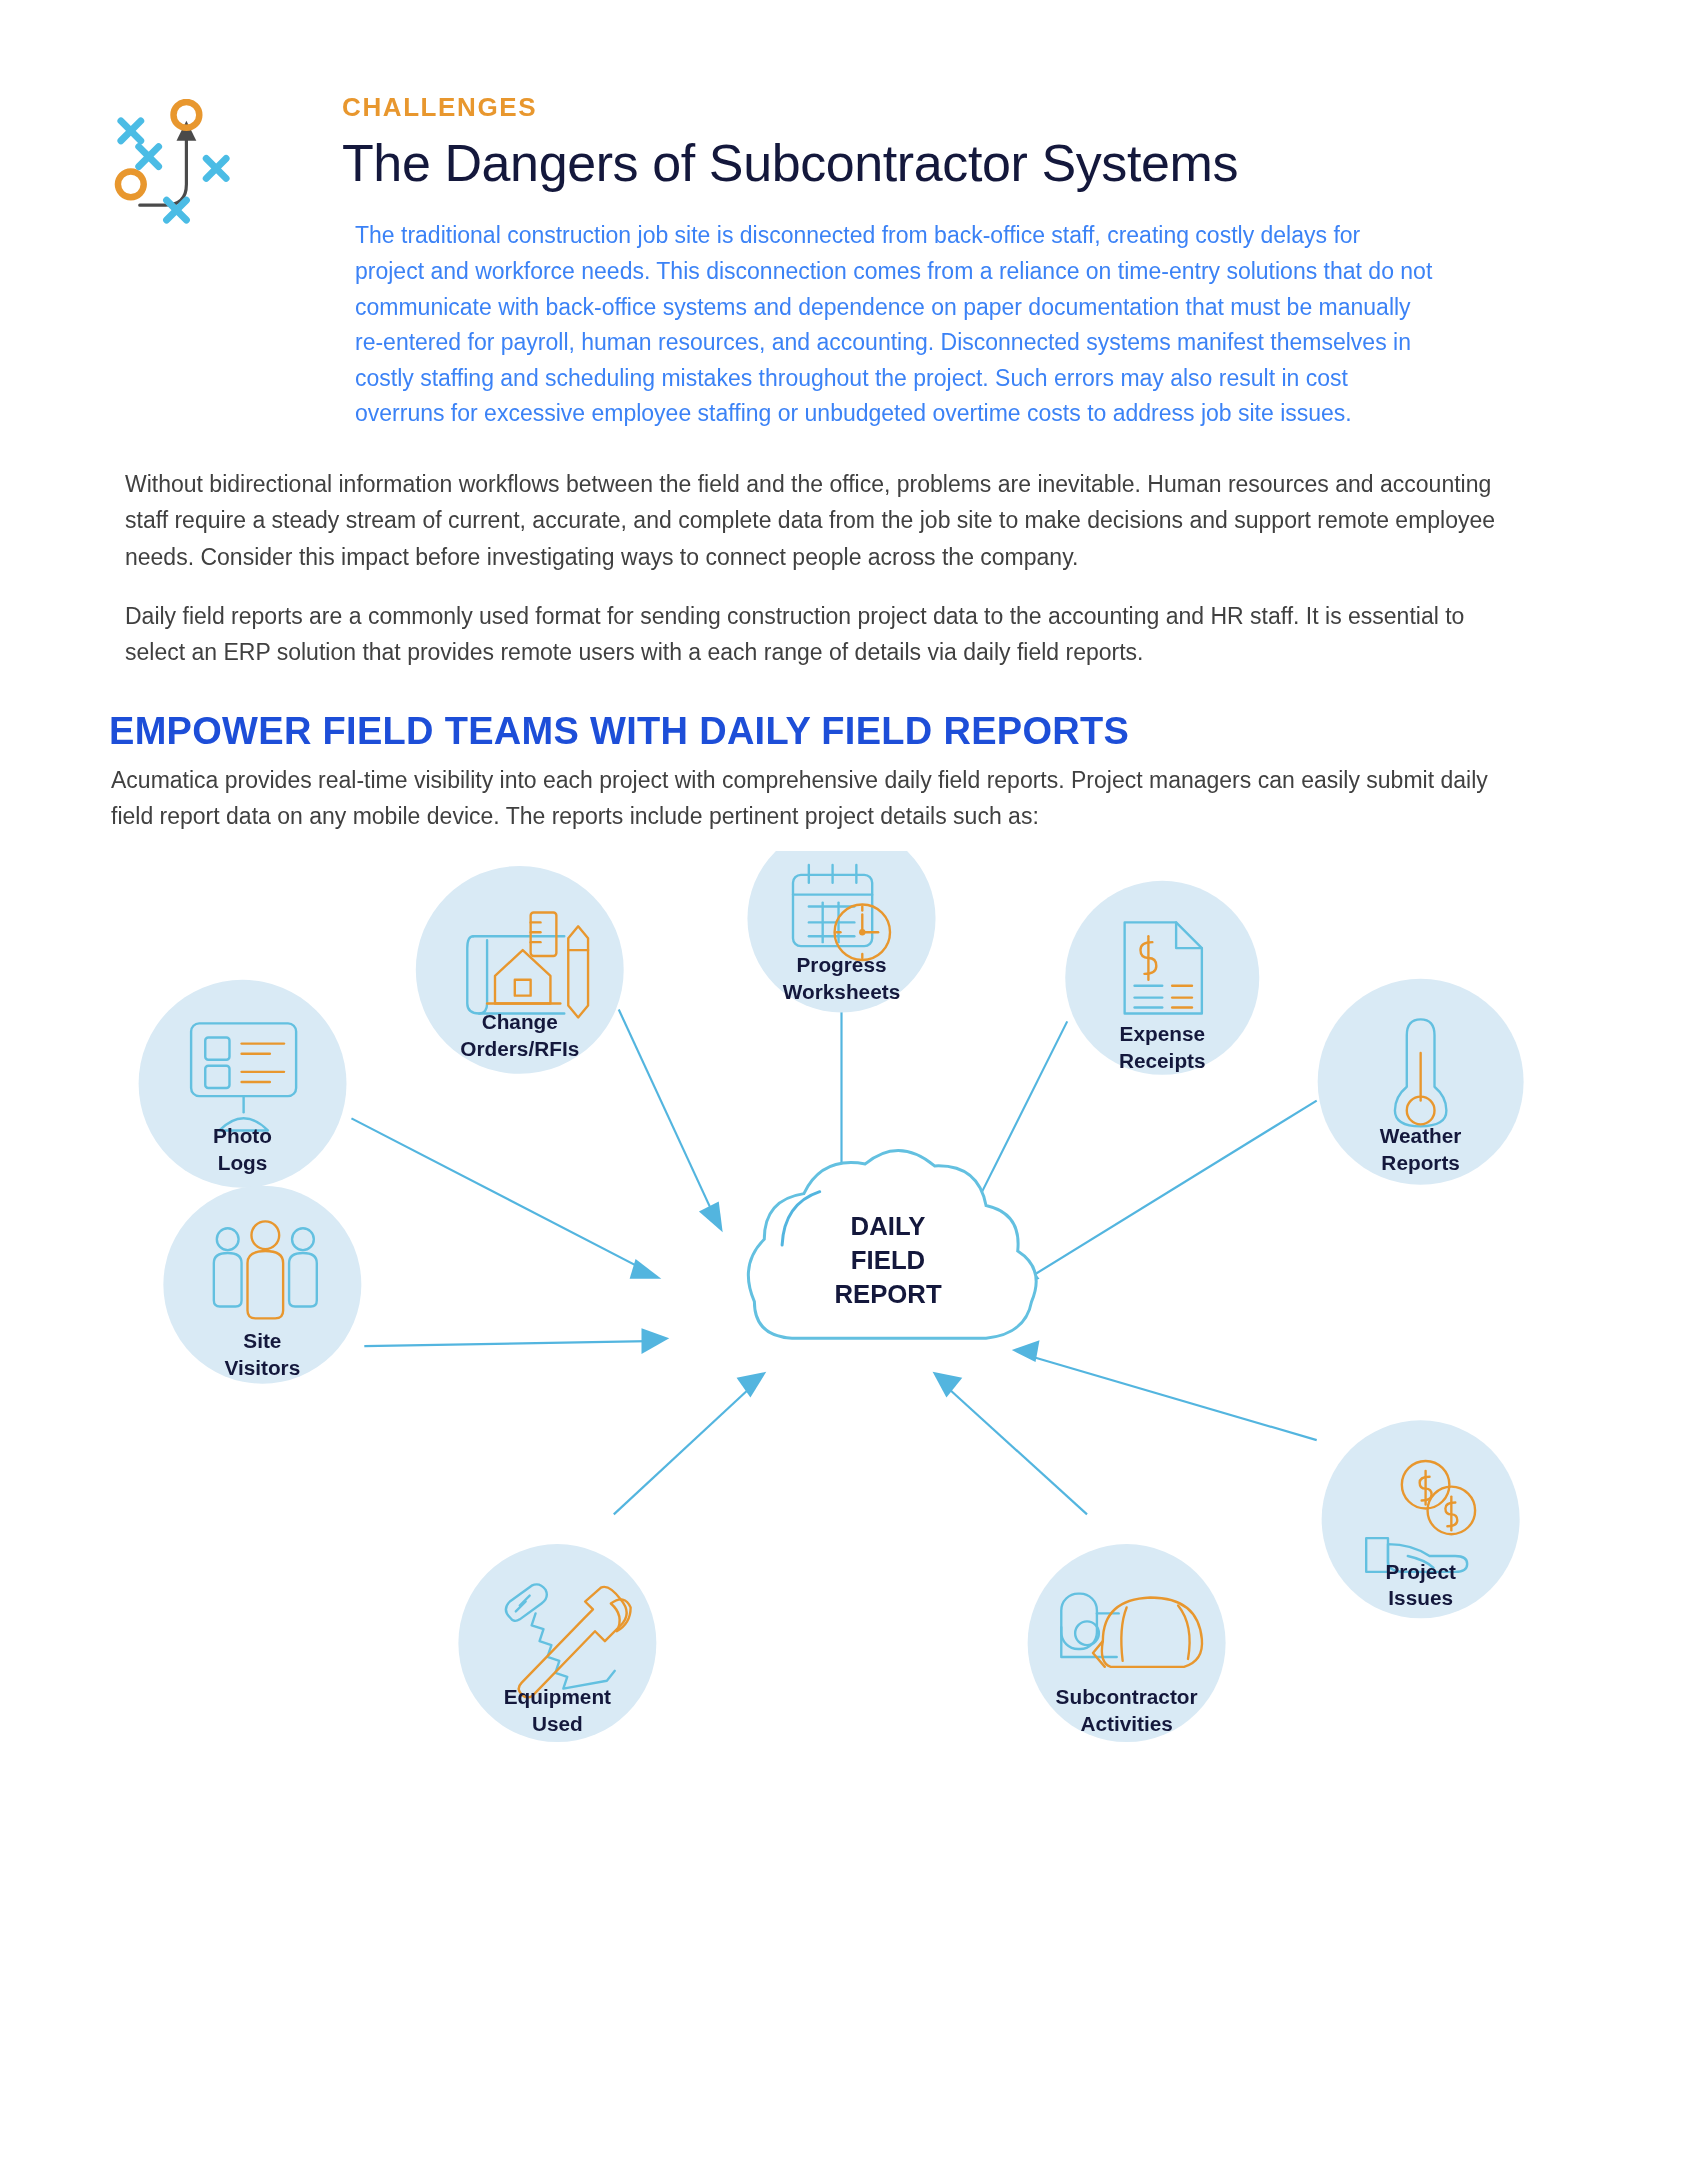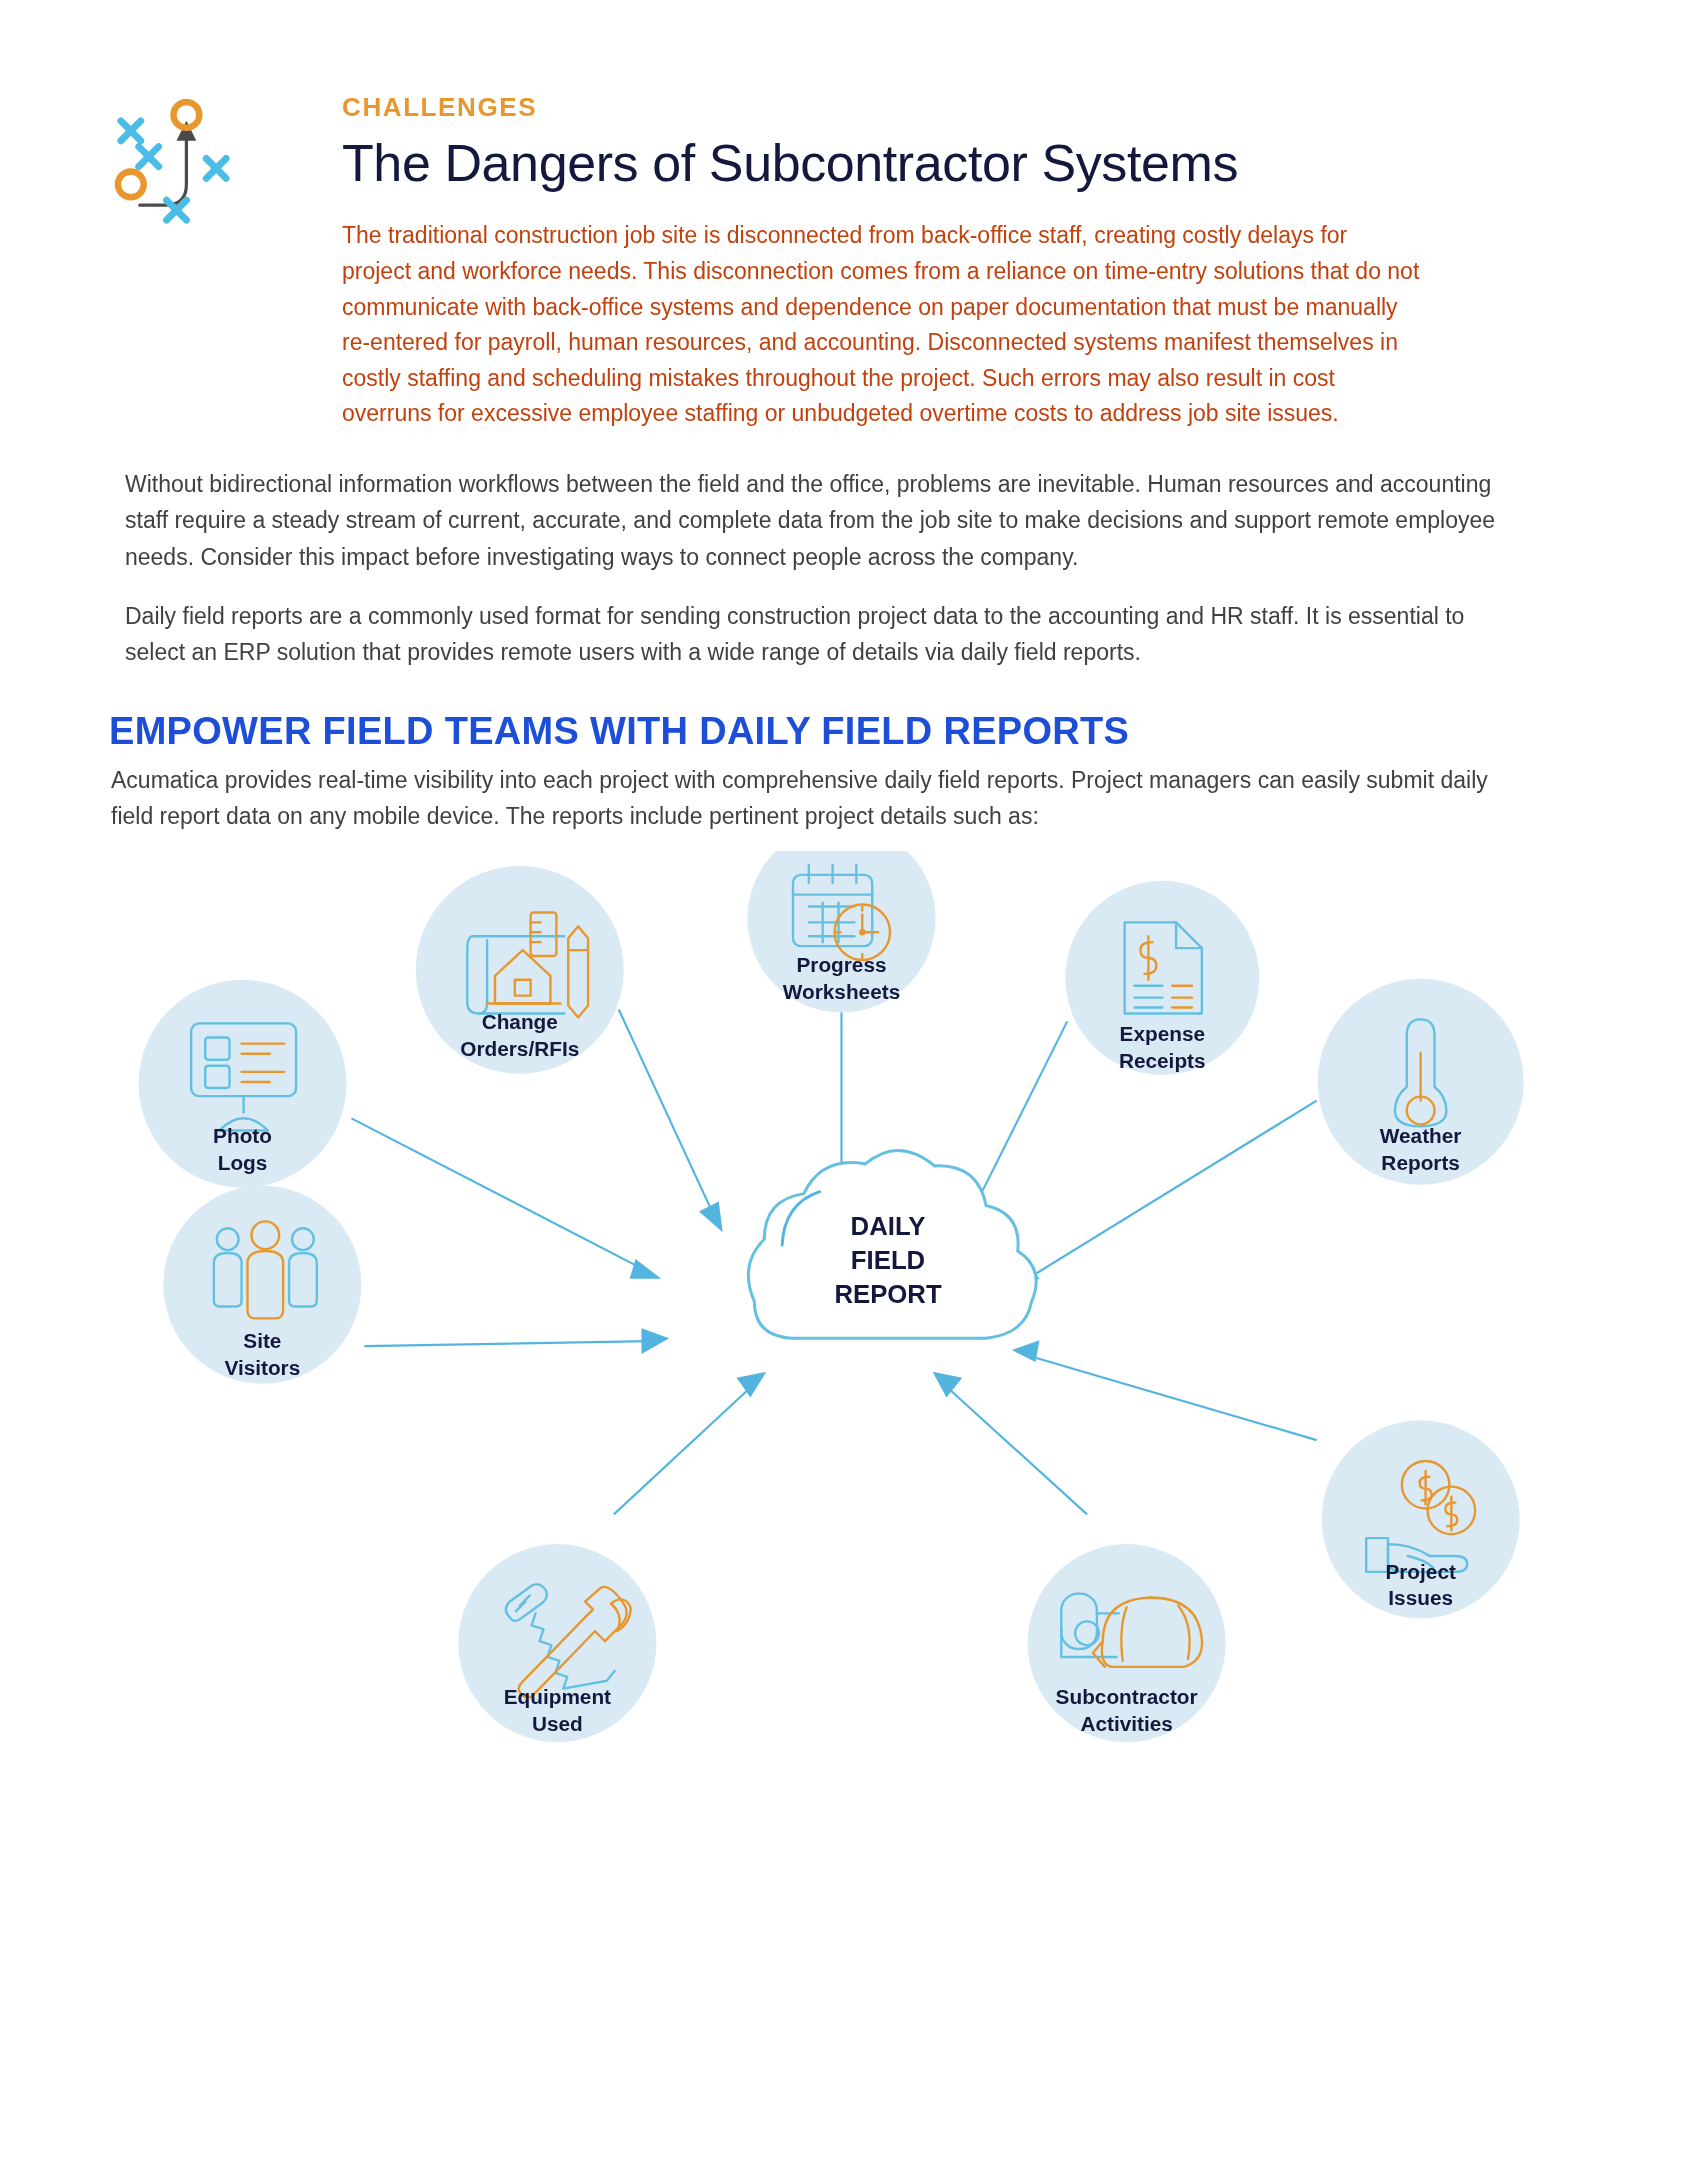--- a/index.html
+++ b/index.html
@@ -24,21 +24,21 @@
   .header-text { margin-left:233px; }
   .eyebrow {
     font-size:26px; font-weight:bold; letter-spacing:1.6px;
     color:#E8972E; margin:0 0 14px 0; line-height:1;
   }
   .main-title {
     font-size:52px; font-weight:normal; color:#14183c;
     margin:0 0 26px 0; line-height:1.12; letter-spacing:-0.4px;
   }
   .intro-para {
-    font-size:23px; line-height:1.55; color:#c2410c; margin:0;
+    font-size:23px; line-height:1.55; color:#3b82f6; margin:13px;
     width:1079px;
   }
 
   
   .body-para {
     position:absolute; left:109px; width:1381px;
     font-size:23px; line-height:1.58; color:#404040; margin:16px;
   }
   #para2 { top:450px; }
   #para3 { top:582px; }
@@ -109,21 +109,21 @@
     </div>
 
     <div class="header-text">
       <p class="eyebrow">CHALLENGES</p>
       <h1 class="main-title">The Dangers of Subcontractor Systems</h1>
       <p class="intro-para">The traditional construction job site is disconnected from back-office staff, creating costly delays for project and workforce needs. This disconnection comes from a reliance on time-entry solutions that do not communicate with back-office systems and dependence on paper documentation that must be manually re-entered for payroll, human resources, and accounting. Disconnected systems manifest themselves in costly staffing and scheduling mistakes throughout the project. Such errors may also result in cost overruns for excessive employee staffing or unbudgeted overtime costs to address job site issues.</p>
     </div>
   </div>
 
   <p class="body-para" id="para2">Without bidirectional information workflows between the field and the office, problems are inevitable. Human resources and accounting staff require a steady stream of current, accurate, and complete data from the job site to make decisions and support remote employee needs. Consider this impact before investigating ways to connect people across the company.</p>
-  <p class="body-para" id="para3">Daily field reports are a commonly used format for sending construction project data to the accounting and HR staff. It is essential to select an ERP solution that provides remote users with a wide range of details via daily field reports.</p>
+  <p class="body-para" id="para3">Daily field reports are a commonly used format for sending construction project data to the accounting and HR staff. It is essential to select an ERP solution that provides remote users with a each range of details via daily field reports.</p>
 
   <h2 class="section-heading">EMPOWER FIELD TEAMS WITH DAILY FIELD REPORTS</h2>
   <p class="section-para">Acumatica provides real-time visibility into each project with comprehensive daily field reports. Project managers can easily submit daily field report data on any mobile device. The reports include pertinent project details such as:</p>
 
   <div class="diagram">
     <svg width="1683" height="1307" viewBox="0 0 1700 1320">
 
       <defs>
 
         <path id="cloudShape" d="M 760 340

